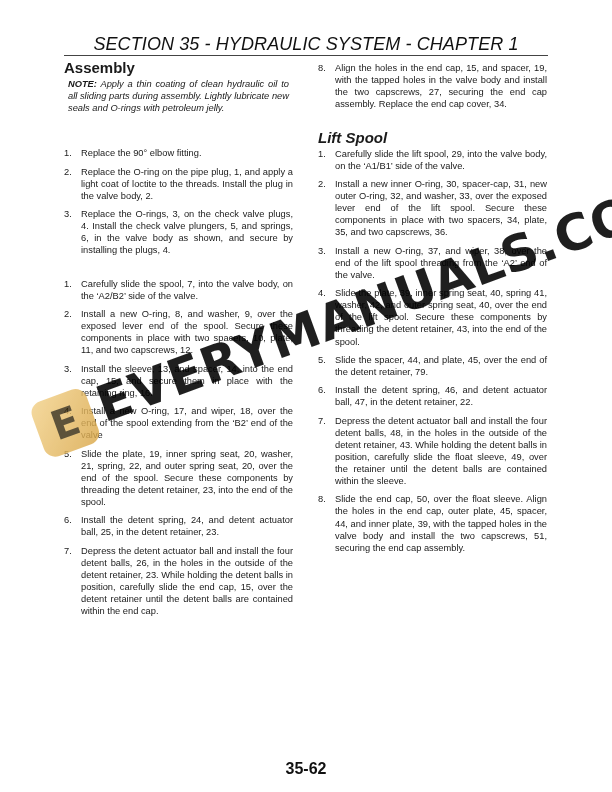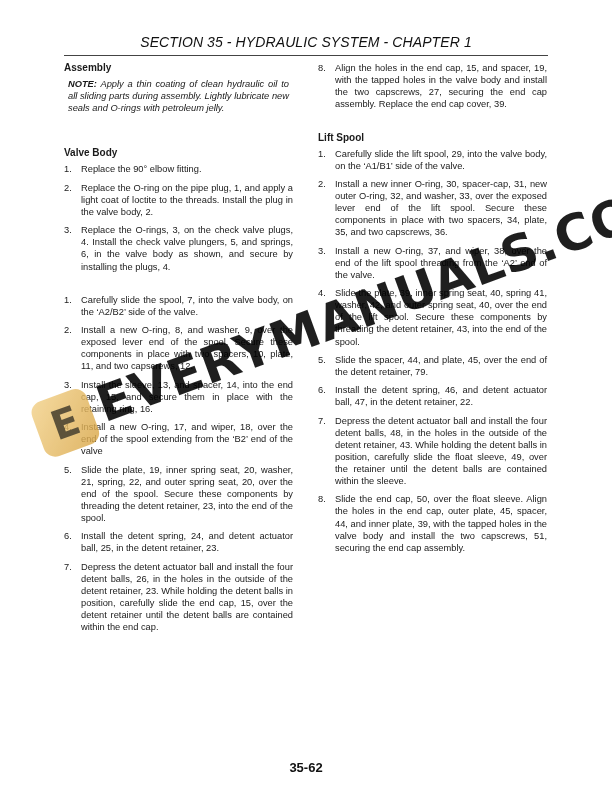--- a/index.html
+++ b/index.html
@@ -2,43 +2,43 @@
 <html><head>
   <meta charset="utf-8">
   <style>
     html, body { margin: 0; padding: 0; background: #ffffff; }
     body {
       width: 612px; height: 792px; position: relative; overflow: hidden;
       font-family: "Liberation Sans", sans-serif; color: #1a1a1a;
     }
     .header {
       position: absolute; left: 64px; width: 484px; top: 34px;
-      text-align: center; font-style: italic; font-size: 14px; letter-spacing: 0.1px;
+      text-align: center; font-style: italic; font-size: 18px; letter-spacing: 0.1px;
       color: #111;
     }
     .header-rule {
       position: absolute; left: 64px; width: 484px; top: 55px; height: 0;
       border-top: 1.3px solid #444;
     }
     .col { position: absolute; top: 62px; width: 229px; font-size: 9.3px; line-height: 12.1px; }
     .col.left { left: 64px; }
     .col.right { left: 318px; }
-    .h { font-weight: bold; font-size: 10px; margin: 0 0 4px 0; }
-    .h.ital { }
+    .h { font-weight: bold; font-size: 15px; margin: 0 0 4px 0; }
+    .h.ital { font-style: italic; }
     .note { font-style: italic; text-align: justify; margin: 4px; }
     .note b { font-weight: bold; }
     .gap-lg { height: 29px; }
     .gap-md { height: 15px; }
     ol.steps { list-style: none; margin: 0; padding: 0; }
     ol.steps li { display: flex; margin: 0 0 6.2px 0; }
     .num { flex: 0 0 17px; }
     .txt { flex: 1; text-align: justify; }
     .footer {
       position: absolute; left: 0; width: 612px; top: 760px; text-align: center;
-      font-weight: bold; font-size: 13px; color: #111;
+      font-weight: bold; font-size: 16px; color: #111;
     }
     
     .wm {
       position: absolute; left: 48px; top: 300px; width: 560px; height: 160px;
       transform: rotate(-20deg); transform-origin: left bottom; pointer-events: none;
     }
     .wm-logo {
       position: absolute; left: 0px; top: 102px; width: 58px; height: 58px; border-radius: 12px;
       background: linear-gradient(135deg, #f3d28a, #d9a646); opacity: 0.82;
       display: flex; align-items: center; justify-content: center;
@@ -55,21 +55,20 @@
 
 <div class="header">SECTION 35 - HYDRAULIC SYSTEM - CHAPTER 1</div>
 <div class="header-rule"></div>
 
 <div class="col left">
   <div class="h">Assembly</div>
   <p class="note"><b>NOTE:</b><span> Apply a thin coating of clean hydraulic oil to all sliding parts during assembly. Lightly lubricate new seals and O-rings with petroleum jelly.</span></p>
 
   <div class="gap-lg"></div>
 
-  <div class="h ital">Valve Body</div>
   <ol class="steps">
     <li>
         <span class="num">1.</span>
         <span class="txt">Replace the 90° elbow fitting.</span>
       </li>
     <li>
         <span class="num">2.</span>
         <span class="txt">Replace the O-ring on the pipe plug, 1, and apply a light coat of loctite to the threads. Install the plug in the valve body, 2.</span>
       </li>
     <li>
@@ -109,21 +108,21 @@
         <span class="num">7.</span>
         <span class="txt">Depress the detent actuator ball and install the four detent balls, 26, in the holes in the outside of the detent retainer, 23. While holding the detent balls in position, carefully slide the end cap, 15, over the detent retainer until the detent balls are contained within the end cap.</span>
       </li>
   </ol>
 </div>
 
 <div class="col right">
   <ol class="steps">
     <li>
         <span class="num">8.</span>
-        <span class="txt">Align the holes in the end cap, 15, and spacer, 19, with the tapped holes in the valve body and install the two capscrews, 27, securing the end cap assembly. Replace the end cap cover, 39.</span>
+        <span class="txt">Align the holes in the end cap, 15, and spacer, 19, with the tapped holes in the valve body and install the two capscrews, 27, securing the end cap assembly. Replace the end cap cover, 34.</span>
       </li>
   </ol>
 
   <div class="gap-md"></div>
 
   <div class="h ital">Lift Spool</div>
   <ol class="steps">
     <li>
         <span class="num">1.</span>
         <span class="txt">Carefully slide the lift spool, 29, into the valve body, on the ‘A1/B1’ side of the valve.</span>

